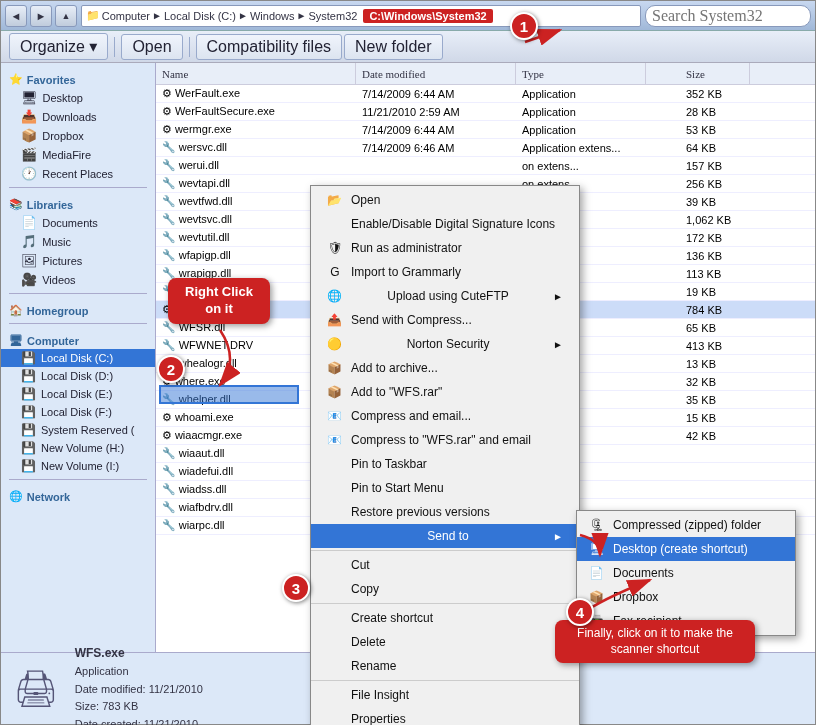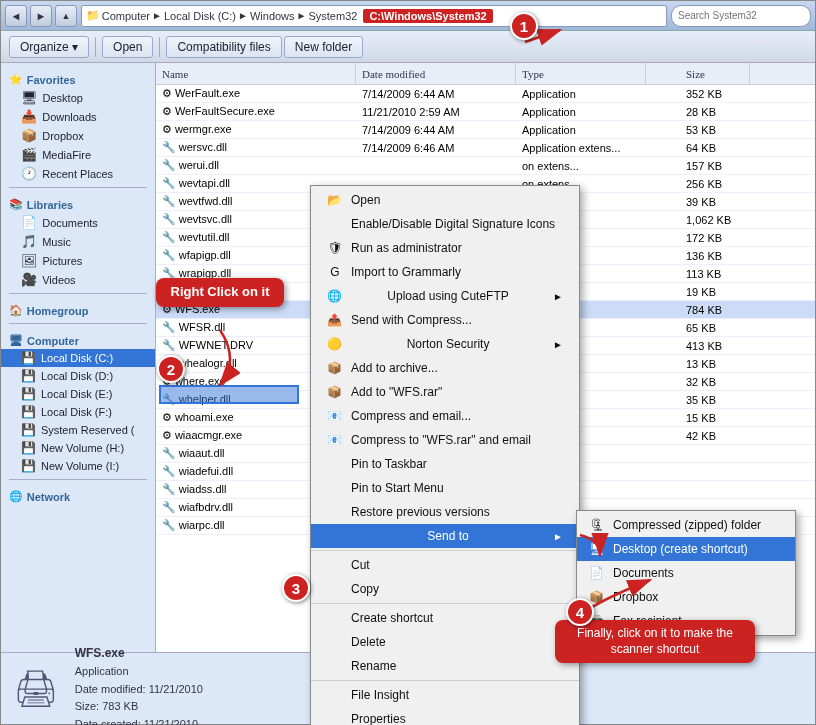--- a/index.html
+++ b/index.html
@@ -67,45 +67,46 @@
     .address-highlight {
       background: #cc2222;
       color: white;
       padding: 1px 6px;
       border-radius: 2px;
       font-weight: bold;
       font-size: 11px;
       margin-left: 4px;
     }
     .search-box {
-      width: 140px; height: 22px;
+      width: 166px; height: 22px;
       border: 1px solid #8899bb;
       border-radius: 10px;
       padding: 0 6px;
-      font-size: 10px;
+      font-size: 16px;
       background: white;
+      font-family: Liberation Serif, serif;
     }
 
     
     .toolbar {
       height: 32px;
       background: linear-gradient(to bottom, #e8eef8, #d0d8e8);
       border-bottom: 1px solid #aab;
       display: flex;
       align-items: center;
       padding: 0 8px;
       gap: 2px;
     }
     .toolbar-btn {
       padding: 3px 10px;
       background: linear-gradient(to bottom, #f0f4fc, #dce4f0);
       border: 1px solid #99aacc;
       border-radius: 3px;
       cursor: pointer;
-      font-size: 12px;
+      font-size: 16px;
       color: #223;
       display: flex; align-items: flex-start; gap: 4px;
     }
     .toolbar-sep { width: 1px; height: 20px; background: #99aacc; margin: 0 4px; }
 
     
     .main-area {
       flex: 1;
       display: flex;
       overflow: hidden;
@@ -262,23 +263,23 @@
       line-height: 1.3;
       z-index: 200;
       box-shadow: 2px 2px 6px rgba(0,0,0,0.4);
     }
     .annotation-bubble::after {
       content: '';
       position: absolute;
       border: 8px solid transparent;
     }
     .bubble-right-click {
-      left: 156px;
+      left: 168px;
       top: 278px;
-      width: 128px;
+      width: 102px;
     }
     .bubble-finally {
       left: 555px;
       top: 620px;
       width: 200px;
       font-size: 12px;
       font-weight: normal;
     }
 
     

